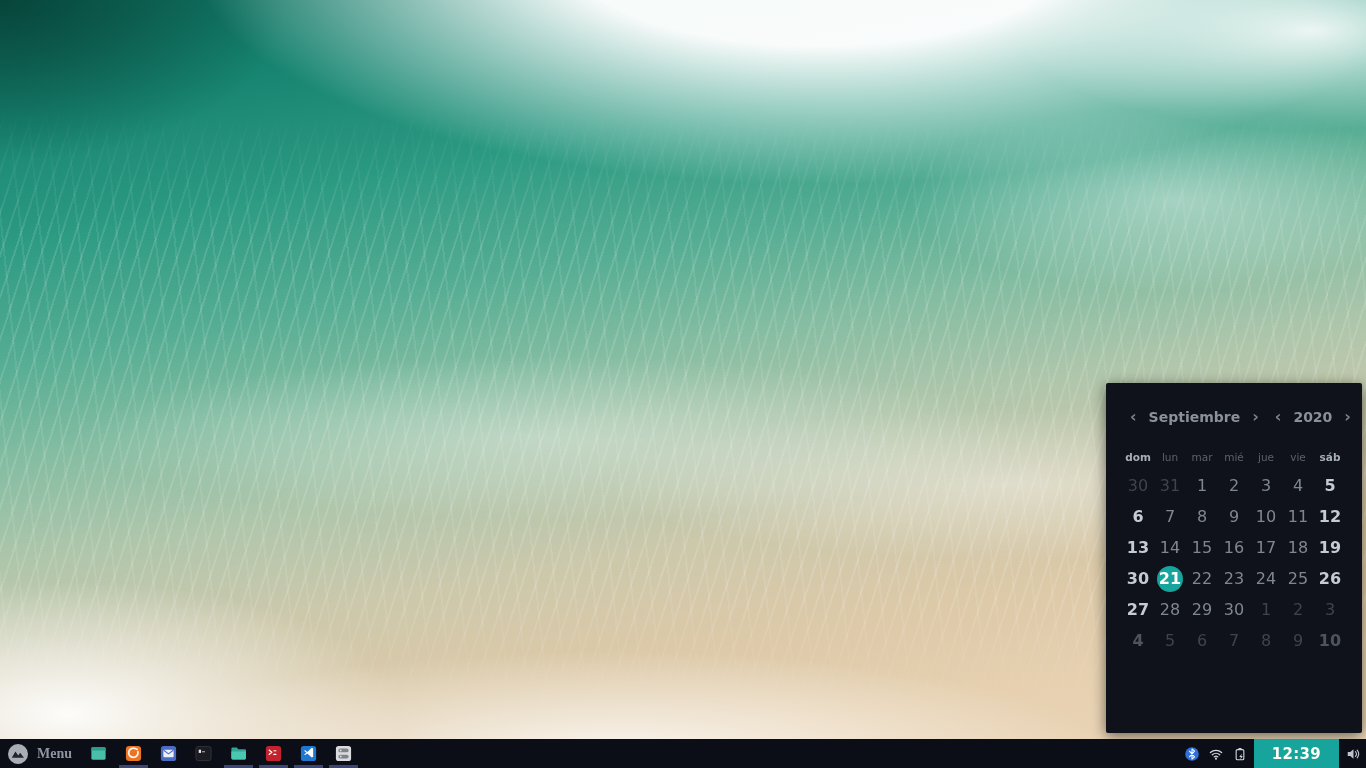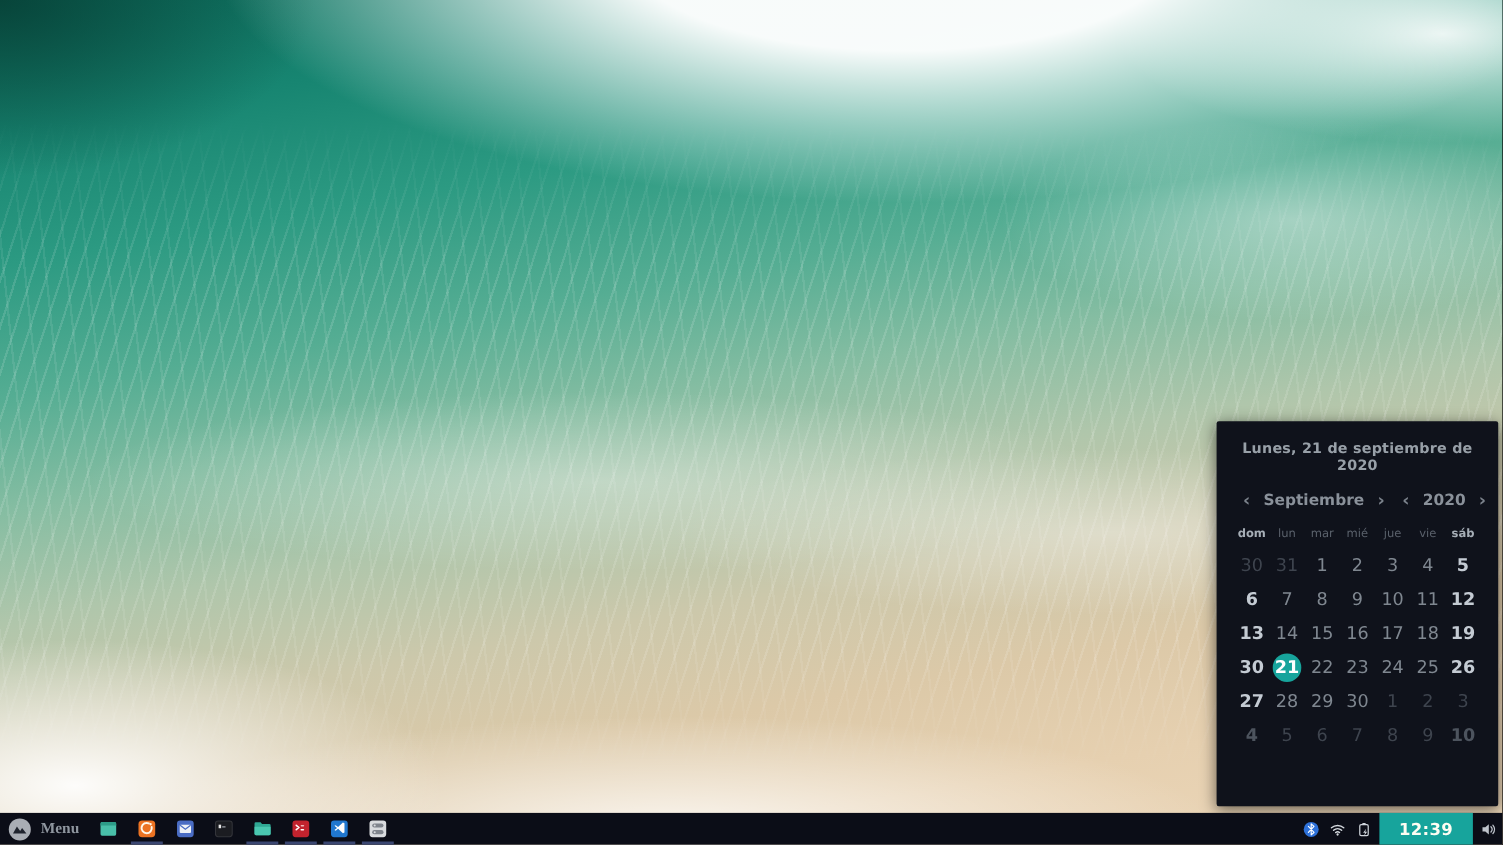--- a/index.html
+++ b/index.html
@@ -30,21 +30,21 @@
 
   
   .calendar-popup { position:absolute; left:1106px; top:383px; width:256px; height:350px;
     background:#0f121b; border-radius:2px; box-shadow:0 3px 14px rgba(0,0,0,.55);
     padding:10px 16px 10px; display:flex; flex-direction:column; }
   .cal-title { margin-top:8px; text-align:center; color:#98a0a8; font-size:13px; font-weight:700; letter-spacing:.2px; }
   .cal-nav { display:flex; justify-content:space-between; align-items:center; margin:15px 0 0; }
   .nav-group { display:flex; align-items:center; }
   .nav-chevron { color:#7b828b; font-size:16px; font-weight:700; padding:0 8px; cursor:default; line-height:18px; }
   .nav-label { color:#8a919a; font-size:14px; font-weight:700; padding:0 4px;text-align:center; }
-  .cal-dow { display:grid; grid-template-columns:repeat(7,32px); justify-content:center; margin-top:15px; }
+  .cal-dow { display:grid; grid-template-columns:repeat(7,32px); justify-content:center; margin-top:25px; }
   .dow { text-align:center; font-size:10.5px; color:#5a616b; }
   .dow.strong { color:#a6aeb6; font-weight:700; }
   .cal-grid { display:grid; grid-template-columns:repeat(7,32px); grid-auto-rows:31px;
     justify-content:center; justify-items:center; align-items:center; margin-top:7px; font-size:16px; }
   .cal-cell { width:26px; height:26px; line-height:26px; text-align:center; border-radius:50%; }
   .t-weekday { color:#7f8790; }
   .t-weekend { color:#c4cbd3; font-weight:700; }
   .t-other { color:#3e444e; }
   .t-other-weekend { color:#4d545e; font-weight:700; }
   .t-selected { background:var(--accent,#17a49c); color:#fff; font-weight:700; }
@@ -65,21 +65,20 @@
     background:var(--accent,#17a49c); color:#fdfdf2; font-weight:700; font-size:15px; letter-spacing:.3px; }
 </style>
 </head>
 <body>
 
 <div class="desktop">
   <div class="wallpaper"></div>
   <div class="wallpaper-streaks"></div>
 
   <div class="calendar-popup">
-    <div class="cal-title">Lunes, 21 de septiembre de 2020</div>
     <div class="cal-nav">
       <span class="nav-group">
         <span class="nav-chevron">‹</span>
         <span class="nav-label">Septiembre</span>
         <span class="nav-chevron">›</span>
       </span>
       <span class="nav-group">
         <span class="nav-chevron">‹</span>
         <span class="nav-label">2020</span>
         <span class="nav-chevron">›</span>

